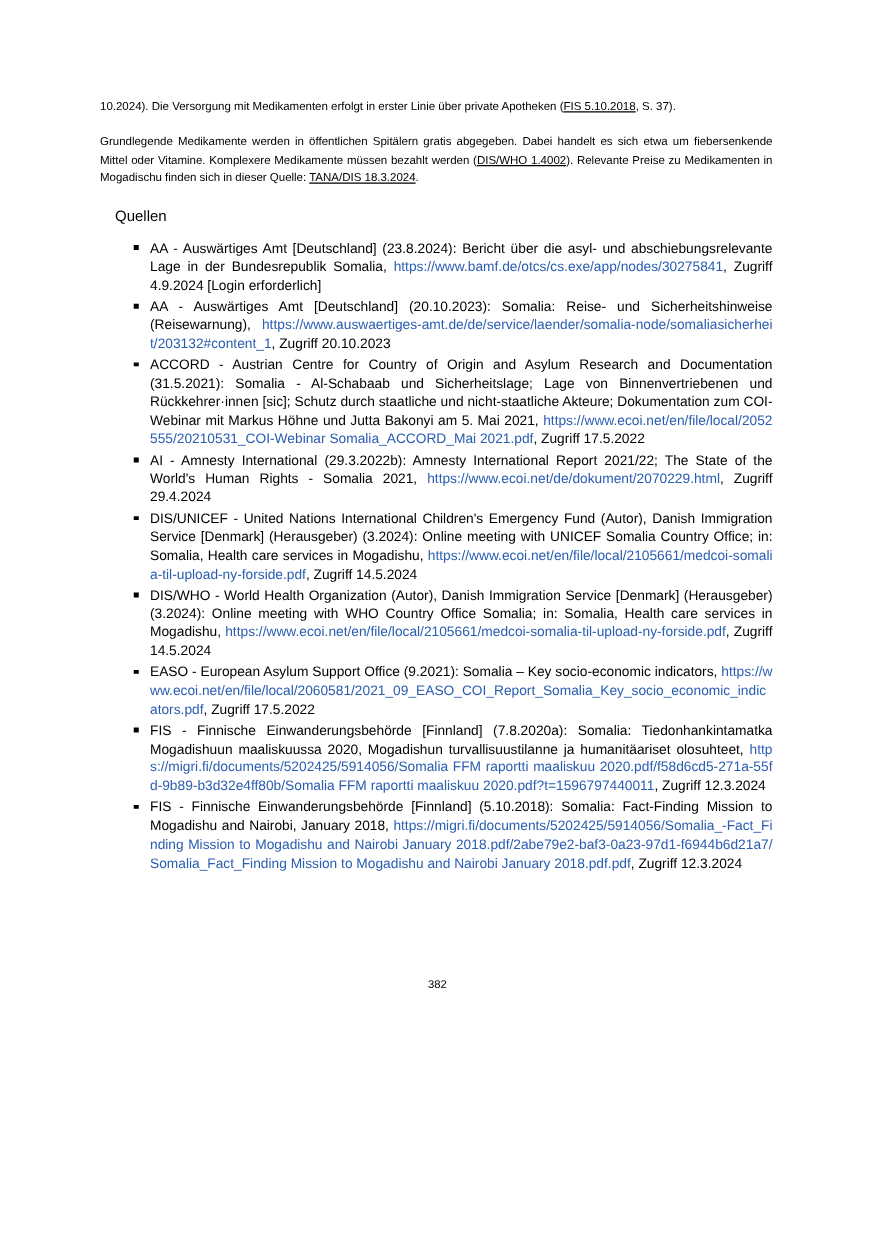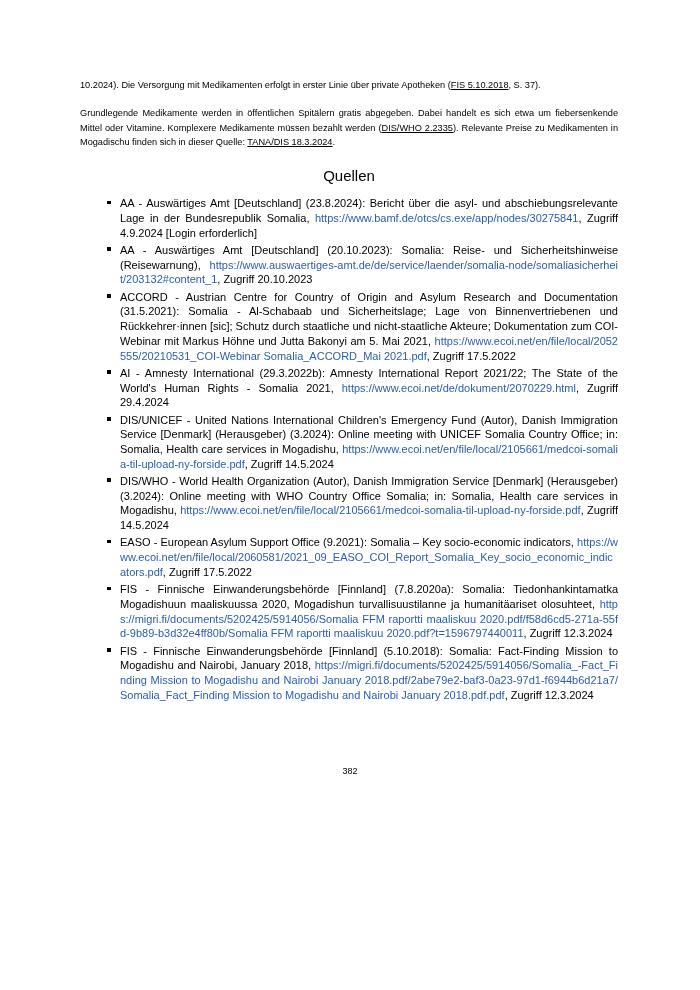--- a/index.html
+++ b/index.html
@@ -29,23 +29,22 @@
     line-height: 1.55;
   }
   p.body-par.first { margin-bottom: 14px; }
   .u { text-decoration: underline; }
   .link {
     color: #2a5db0;
     text-decoration: none;
     word-break: break-all;
   }
   .quellen {
-    margin: 16px 0 10px 0;
-    font-size: 15px;
-    text-align: center;
+    margin: 16px 0 10px 12px;
+    font-size: 12px;
   }
   ul.refs {
     list-style: none;
     margin: 0;
     padding: 0;
   }
   ul.refs li {
     position: relative;
     padding-left: 14px;
     margin-bottom: 2.5px;
@@ -62,33 +61,33 @@
     height: 3.6px;
     background: #000;
   }
   .refs-wrap {
     margin-left: 26px;
   }
   .page-number {
     position: absolute;
     left: 0;
     right: 0;
-    bottom: 56px;
+    bottom: 40px;
     text-align: center;
     font-size: 9px;
   }
 </style>
 </head>
 <body>
 
 <div class="page">
 
   <div>
     <p class="body-par first" id="par-1">10.2024). Die Versorgung mit Medikamenten erfolgt in erster Linie über private Apotheken (<span class="u">FIS 5.10.2018</span>, S. 37).</p>
-    <p class="body-par" id="par-2">Grundlegende Medikamente werden in öffentlichen Spitälern gratis abgegeben. Dabei handelt es sich etwa um fiebersenkende Mittel oder Vitamine. Komplexere Medikamente müssen bezahlt werden (<span class="u">DIS/WHO 2.2335</span>). Relevante Preise zu Medikamenten in Mogadischu finden sich in dieser Quelle: <span class="u">TANA/DIS 18.3.2024</span>.</p>
+    <p class="body-par" id="par-2">Grundlegende Medikamente werden in öffentlichen Spitälern gratis abgegeben. Dabei handelt es sich etwa um fiebersenkende Mittel oder Vitamine. Komplexere Medikamente müssen bezahlt werden (<span class="u">DIS/WHO 1.4002</span>). Relevante Preise zu Medikamenten in Mogadischu finden sich in dieser Quelle: <span class="u">TANA/DIS 18.3.2024</span>.</p>
   </div>
 
   <div class="quellen">Quellen</div>
 
   <div class="refs-wrap">
     <ul class="refs" id="refs-list">
         <li id="ref-aa-2024">AA - Auswärtiges Amt [Deutschland] (23.8.2024): Bericht über die asyl- und abschiebungsrelevante Lage in der Bundesrepublik Somalia, <a class="link" href="#">https://www.bamf.de/otcs/cs.exe/app/nodes/30275841</a>, Zugriff 4.9.2024 [Login erforderlich]</li>
         <li id="ref-aa-2023">AA - Auswärtiges Amt [Deutschland] (20.10.2023): Somalia: Reise- und Sicherheitshinweise (Reisewarnung), <a class="link" href="#">https://www.auswaertiges-amt.de/de/service/laender/somalia-node/somaliasicherheit/203132#content_1</a>, Zugriff 20.10.2023</li>
         <li id="ref-accord">ACCORD - Austrian Centre for Country of Origin and Asylum Research and Documentation (31.5.2021): Somalia - Al-Schabaab und Sicherheitslage; Lage von Binnenvertriebenen und Rückkehrer·innen [sic]; Schutz durch staatliche und nicht-staatliche Akteure; Dokumentation zum COI-Webinar mit Markus Höhne und Jutta Bakonyi am 5. Mai 2021, <a class="link" href="#">https://www.ecoi.net/en/file/local/2052555/20210531_COI-Webinar Somalia_ACCORD_Mai 2021.pdf</a>, Zugriff 17.5.2022</li>
         <li id="ref-ai-2022b">AI - Amnesty International (29.3.2022b): Amnesty International Report 2021/22; The State of the World's Human Rights - Somalia 2021, <a class="link" href="#">https://www.ecoi.net/de/dokument/2070229.html</a>, Zugriff 29.4.2024</li>

